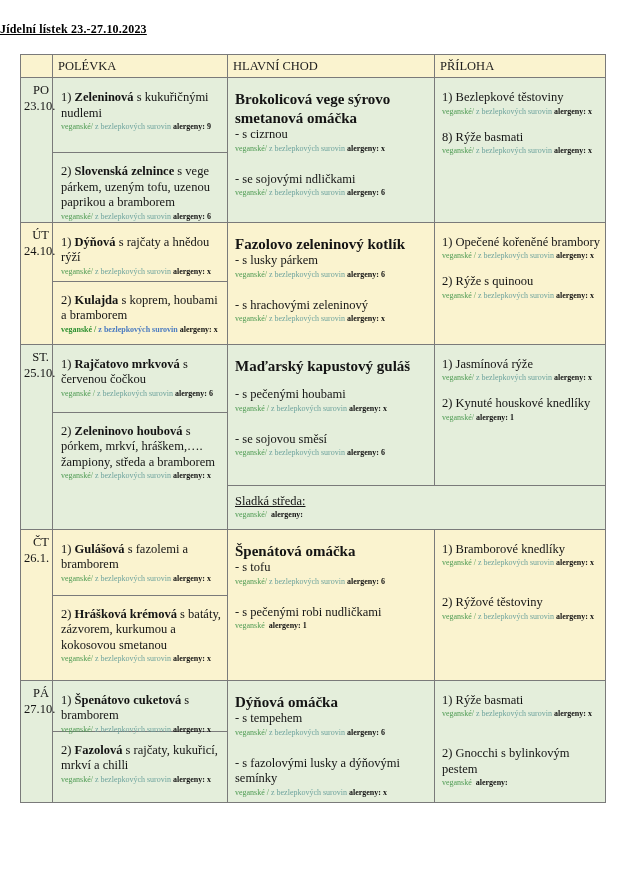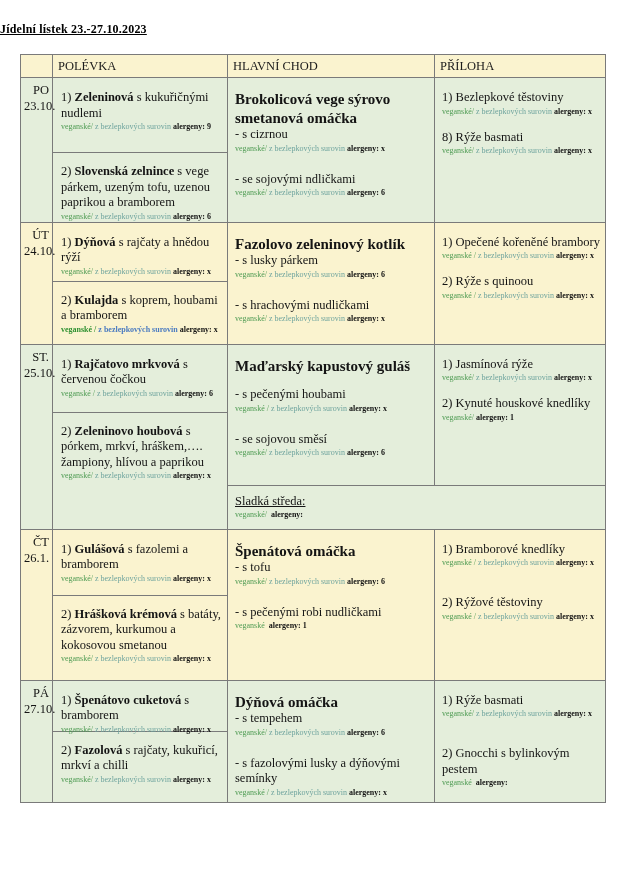--- a/index.html
+++ b/index.html
@@ -142,21 +142,21 @@
         <div class="tag bold-tag"><span class="veg">veganské /</span> <span class="glu">z bezlepkových surovin</span> <span class="alg">alergeny: x</span></div>
       </div>
     </td>
     <td class="main-cell">
       <div class="main-title">Fazolovo zeleninový kotlík</div>
       <div class="variant">
         <div class="item">- s lusky párkem</div>
         <div class="tag"><span class="veg">veganské/</span> <span class="glu">z bezlepkových surovin</span> <span class="alg">alergeny: 6</span></div>
       </div>
       <div class="variant v2">
-        <div class="item">- s hrachovými nudličkami</div>
+        <div class="item">- s hrachovými zeleninový</div>
         <div class="tag"><span class="veg">veganské/</span> <span class="glu">z bezlepkových surovin</span> <span class="alg">alergeny: x</span></div>
       </div>
     </td>
     <td class="side-cell">
       <div class="side-item">
         <div class="item">1) Opečené kořeněné brambory</div>
         <div class="tag"><span class="veg">veganské /</span> <span class="glu">z bezlepkových surovin</span> <span class="alg">alergeny: x</span></div>
       </div>
       <div class="side-item s2">
         <div class="item">2) Rýže s quinoou</div>
@@ -169,21 +169,21 @@
     <td class="day-cell" rowspan="2">
       <div>ST.</div>
       <div>25.10.</div>
     </td>
     <td class="soup-cell" rowspan="2">
       <div class="sub1">
         <div class="item"><span>1) </span><b>Rajčatovo mrkvová</b><span> s červenou čočkou</span></div>
         <div class="tag"><span class="veg">veganské /</span> <span class="glu">z bezlepkových surovin</span> <span class="alg">alergeny: 6</span></div>
       </div>
       <div class="sub2">
-        <div class="item"><span>2) </span><b>Zeleninovo houbová</b><span> s pórkem, mrkví, hráškem,…. žampiony, hlívou a paprikou</span></div>
+        <div class="item"><span>2) </span><b>Zeleninovo houbová</b><span> s pórkem, mrkví, hráškem,…. žampiony, středa a bramborem</span></div>
         <div class="tag"><span class="veg">veganské/</span> <span class="glu">z bezlepkových surovin</span> <span class="alg">alergeny: x</span></div>
       </div>
     </td>
     <td class="main-cell">
       <div class="main-title">Maďarský kapustový guláš</div>
       <div class="variant v1-gap">
         <div class="item">- s pečenými houbami</div>
         <div class="tag"><span class="veg">veganské /</span> <span class="glu">z bezlepkových surovin</span> <span class="alg">alergeny: x</span></div>
       </div>
       <div class="variant v2">

